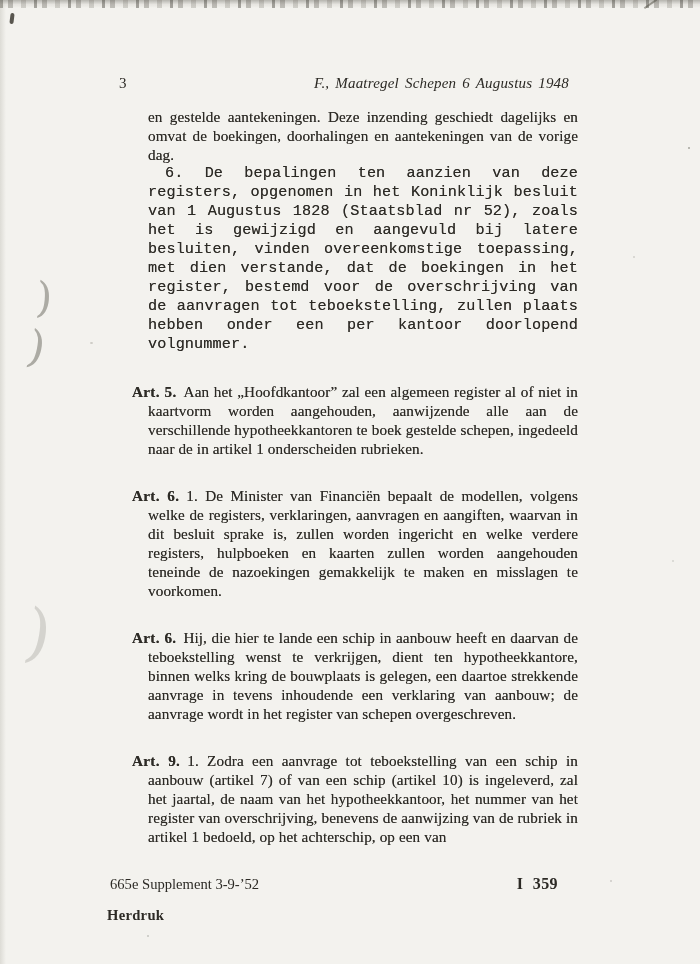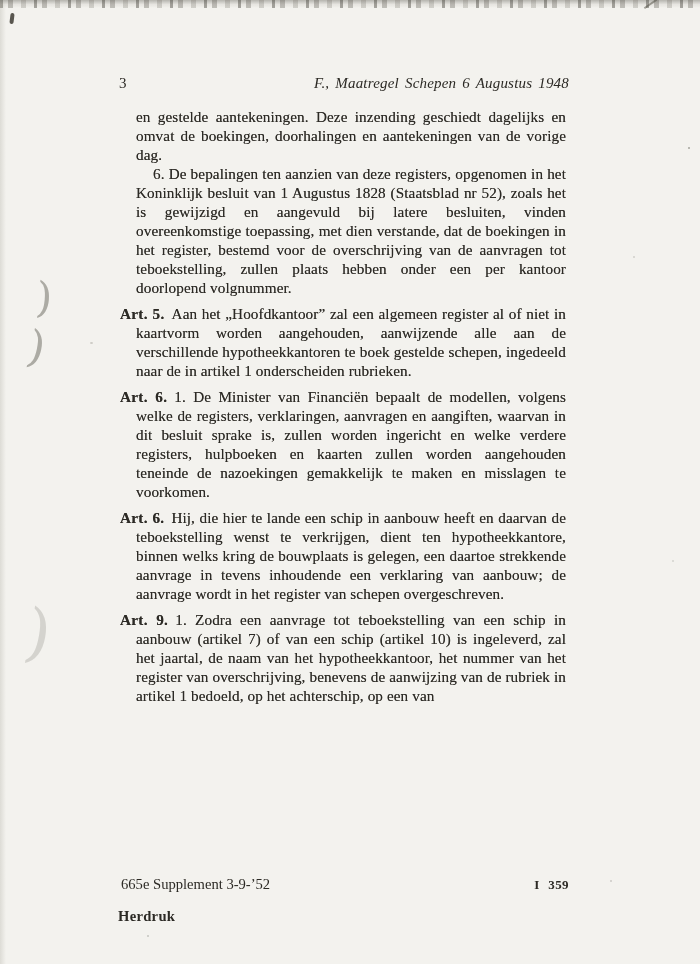--- a/index.html
+++ b/index.html
@@ -74,61 +74,61 @@
     line-height: 18px;
   }
   .running-title {
     font-style: italic;
     letter-spacing: .2px;
     word-spacing: 2px;
   }
 
   .content {
     position: absolute;
-    left: 136px;
+    left: 148px;
     top: 107px;
     width: 430px;
     font-size: 15.2px;
     line-height: 19px;
     letter-spacing: .1px;
     text-align: justify;
     text-shadow: 0 0 .4px rgba(44,42,37,.65);
   }
   .para { margin: 0; }
-  .para.numbered { text-indent: 17px; }
-  .para.art { margin-top: 7px; text-indent: -16px; }
+  .para.numbered { text-indent: 17px; font-family: Liberation Mono, monospace; }
+  .para.art { margin-top: 28px; text-indent: -16px; }
   .artlabel { margin-right: 7px; letter-spacing: .3px; }
 
   .margin-mark {
     position: absolute;
     font-family: "DejaVu Serif", serif;
     color: #8f8e86;
     line-height: 1;
     pointer-events: none;
   }
   .m1 { left: 36px; top: 277px; font-size: 42px; transform: rotate(5deg);  opacity: .70; }
   .m2 { left: 28px; top: 325px; font-size: 44px; transform: rotate(12deg); opacity: .70; }
   .m3 { left: 26px; top: 601px; font-size: 64px; transform: rotate(10deg); opacity: .30; }
 
   .footer {
     position: absolute;
-    left: 121px;
+    left: 110px;
     top: 875px;
     width: 448px;
     font-size: 14.6px;
     line-height: 18px;
   }
   .footer-line1 {
     display: flex;
     justify-content: space-between;
     align-items: baseline;
   }
   .footer-code {
     font-weight: bold;
-    font-size: 13px;
+    font-size: 16px;
     word-spacing: 5px;
     letter-spacing: .4px;
   }
   .footer-reprint {
     font-weight: bold;
     margin-top: 13px;
     margin-left: -3px;
     letter-spacing: .3px;
   }
 </style>

